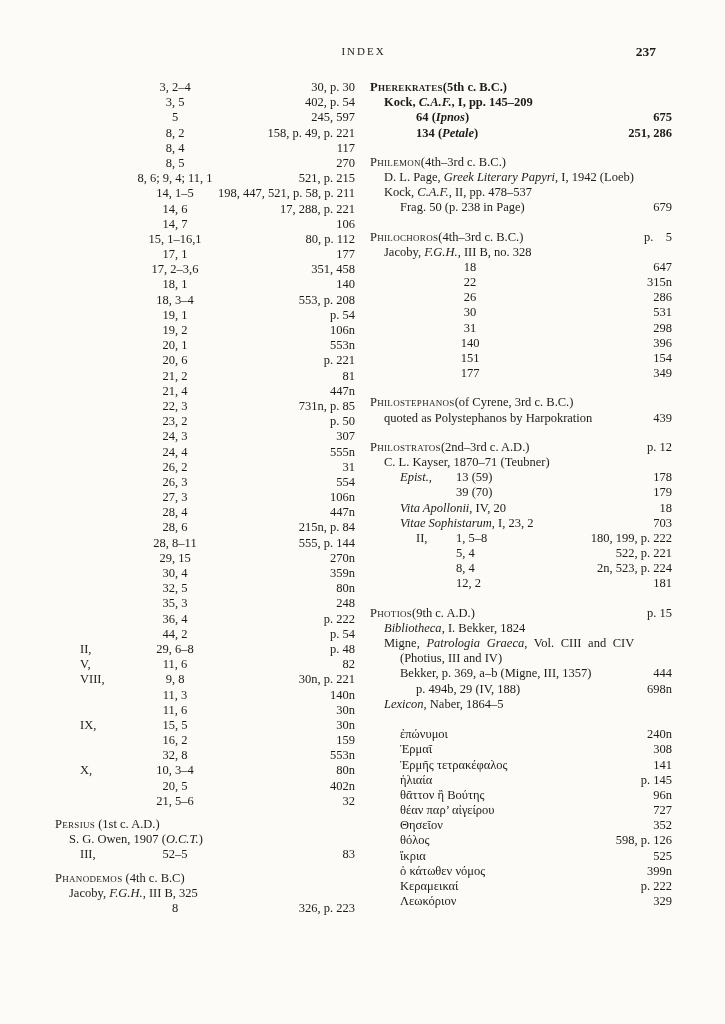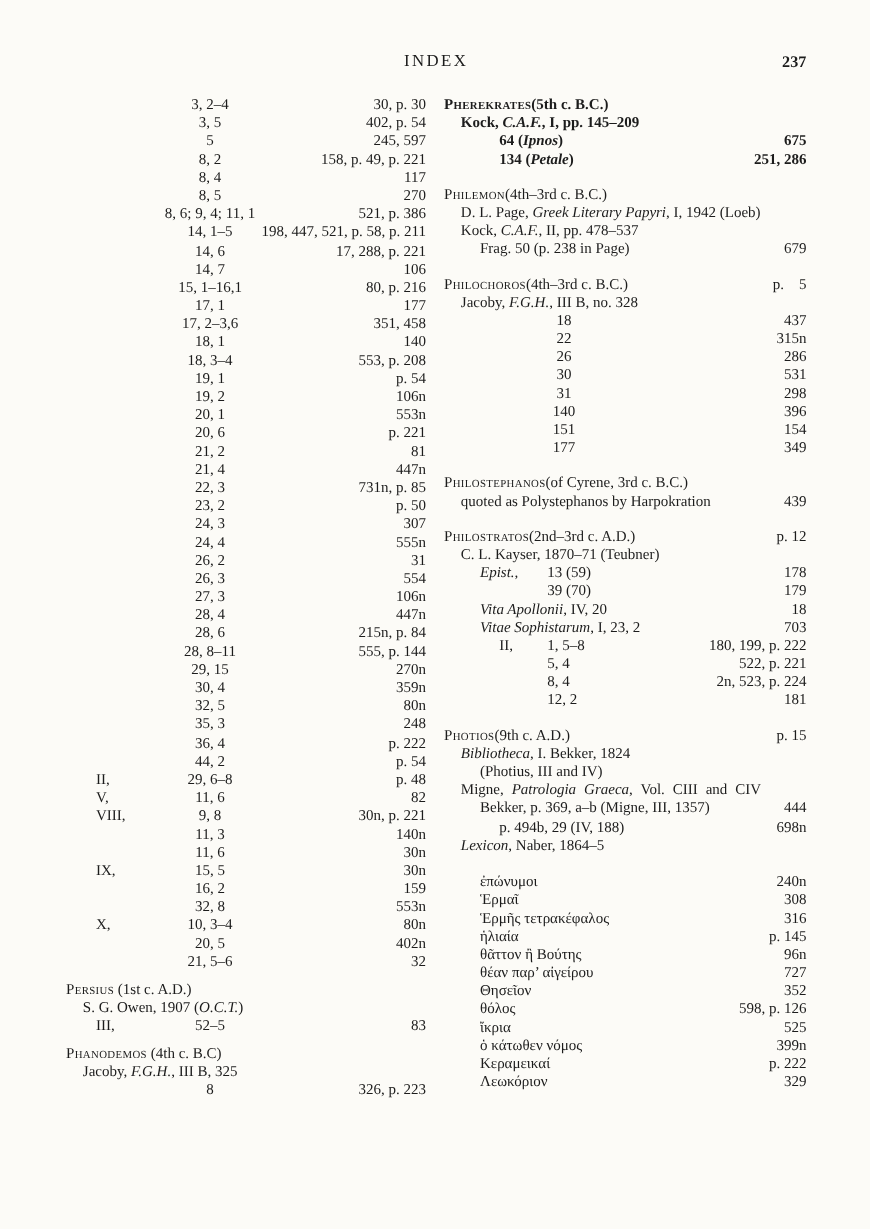--- a/index.html
+++ b/index.html
@@ -8,22 +8,22 @@
     background:#fcfbf7;
     color:#1c1c1c;
     font-family:"Liberation Serif","DejaVu Serif",serif;
     font-size:12.5px;
     overflow:hidden;
   }
   .page { width:725px; height:1024px; padding:44px 53px 0 55px; background:#fcfbf7; }
 
   
   .pagehead { position:relative; height:16px; margin-bottom:20px; text-align:center; }
-  .running-title { letter-spacing:2px; font-size:14px; }
-  .page-number { position:absolute; right:0; top:0; font-weight:bold; font-size:13.5px; }
+  .running-title { letter-spacing:2px; font-size:11px; }
+  .page-number { position:absolute; right:16px; top:0; font-weight:bold; font-size:13.5px; }
 
   
   .cols { display:flex; gap:15px; }
   .col { position:relative; }
   .col.left  { width:300px; }
   .col.right { width:302px; }
 
   
   .lrow, .rrow { position:relative; height:15.2px; line-height:15.2px; white-space:nowrap; }
   .sc { font-variant:small-caps; letter-spacing:.3px; }
@@ -84,41 +84,41 @@
           <span class="lpages">117</span>
         </div>
         <div class="lrow">
           <span class="lpre"></span>
           <span class="lref">8, 5</span>
           <span class="lpages">270</span>
         </div>
         <div class="lrow">
           <span class="lpre"></span>
           <span class="lref">8, 6; 9, 4; 11, 1</span>
-          <span class="lpages">521, p. 386</span>
+          <span class="lpages">521, p. 215</span>
         </div>
         <div class="lrow">
           <span class="lpre"></span>
           <span class="lref">14, 1–5</span>
           <span class="lpages">198, 447, 521, p. 58, p. 211</span>
         </div>
         <div class="lrow">
           <span class="lpre"></span>
           <span class="lref">14, 6</span>
           <span class="lpages">17, 288, p. 221</span>
         </div>
         <div class="lrow">
           <span class="lpre"></span>
           <span class="lref">14, 7</span>
           <span class="lpages">106</span>
         </div>
         <div class="lrow">
           <span class="lpre"></span>
           <span class="lref">15, 1–16,1</span>
-          <span class="lpages">80, p. 216</span>
+          <span class="lpages">80, p. 112</span>
         </div>
         <div class="lrow">
           <span class="lpre"></span>
           <span class="lref">17, 1</span>
           <span class="lpages">177</span>
         </div>
         <div class="lrow">
           <span class="lpre"></span>
           <span class="lref">17, 2–3,6</span>
           <span class="lpages">351, 458</span>
@@ -353,21 +353,21 @@
           <div class="rrow head">
             <span class="sc">Philochoros</span>
             <span> (4th–3rd c. B.C.)</span>
             <span class="rpages">p.    5</span>
           </div>
           <div class="rrow textline">
             <span class="lv1">Jacoby, <i>F.G.H.</i>, III B, no. 328</span>
           </div>
           <div class="rrow">
             <span class="centerref">18</span>
-            <span class="rpages">437</span>
+            <span class="rpages">647</span>
           </div>
           <div class="rrow">
             <span class="centerref">22</span>
             <span class="rpages">315n</span>
           </div>
           <div class="rrow">
             <span class="centerref">26</span>
             <span class="rpages">286</span>
           </div>
           <div class="rrow">
@@ -448,24 +448,24 @@
         <div class="block">
           <div class="rrow head">
             <span class="sc">Photios</span>
             <span> (9th c. A.D.)</span>
             <span class="rpages">p. 15</span>
           </div>
           <div class="rrow textline">
             <span class="lv1"><i>Bibliotheca</i>, I. Bekker, 1824</span>
           </div>
           <div class="rrow textline">
+            <span class="lv1 ws">Migne, <i>Patrologia Graeca</i>, Vol. CIII and CIV</span>
+          </div>
+          <div class="rrow textline">
             <span class="lv2">(Photius, III and IV)</span>
-          </div>
-          <div class="rrow textline">
-            <span class="lv1 ws">Migne, <i>Patrologia Graeca</i>, Vol. CIII and CIV</span>
           </div>
           <div class="rrow">
             <span class="lv2">Bekker, p. 369, a–b (Migne, III, 1357)</span>
             <span class="rpages">444</span>
           </div>
           <div class="rrow">
             <span class="lv3">p. 494b, 29 (IV, 188)</span>
             <span class="rpages">698n</span>
           </div>
           <div class="rrow textline">
@@ -475,21 +475,21 @@
           <div class="rrow">
             <span class="lv2">ἐπώνυμοι</span>
             <span class="rpages">240n</span>
           </div>
           <div class="rrow">
             <span class="lv2">Ἑρμαῖ</span>
             <span class="rpages">308</span>
           </div>
           <div class="rrow">
             <span class="lv2">Ἑρμῆς τετρακέφαλος</span>
-            <span class="rpages">316</span>
+            <span class="rpages">141</span>
           </div>
           <div class="rrow">
             <span class="lv2">ἡλιαία</span>
             <span class="rpages">p. 145</span>
           </div>
           <div class="rrow">
             <span class="lv2">θᾶττον ἢ Βούτης</span>
             <span class="rpages">96n</span>
           </div>
           <div class="rrow">

